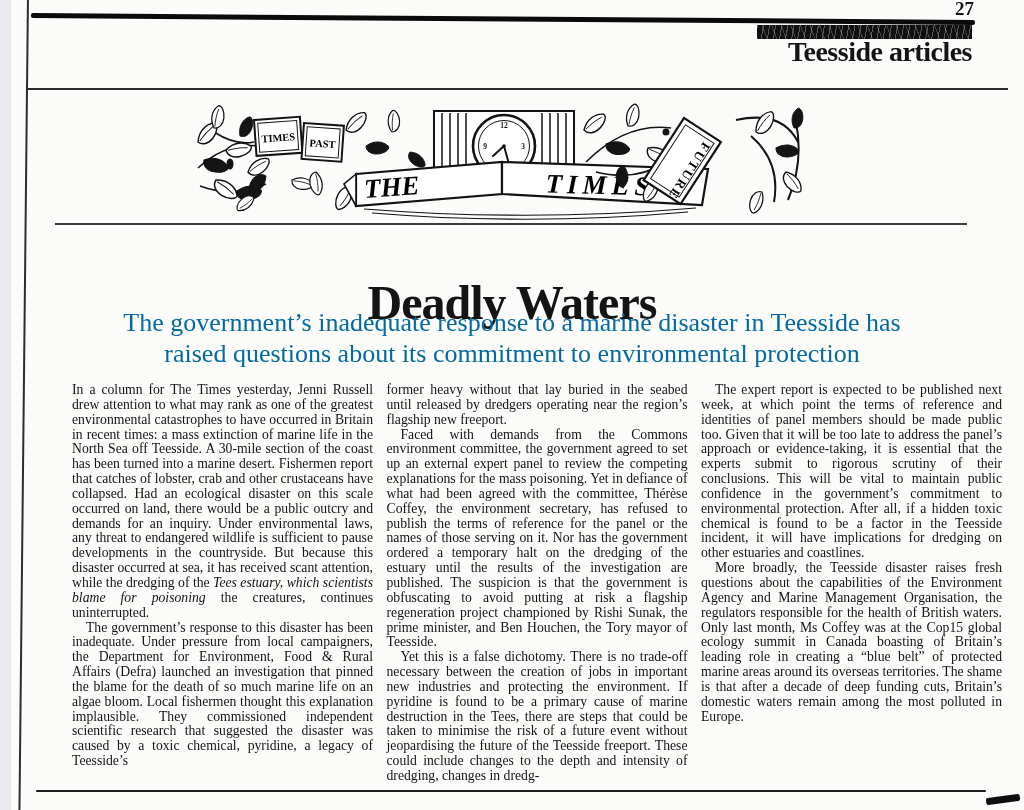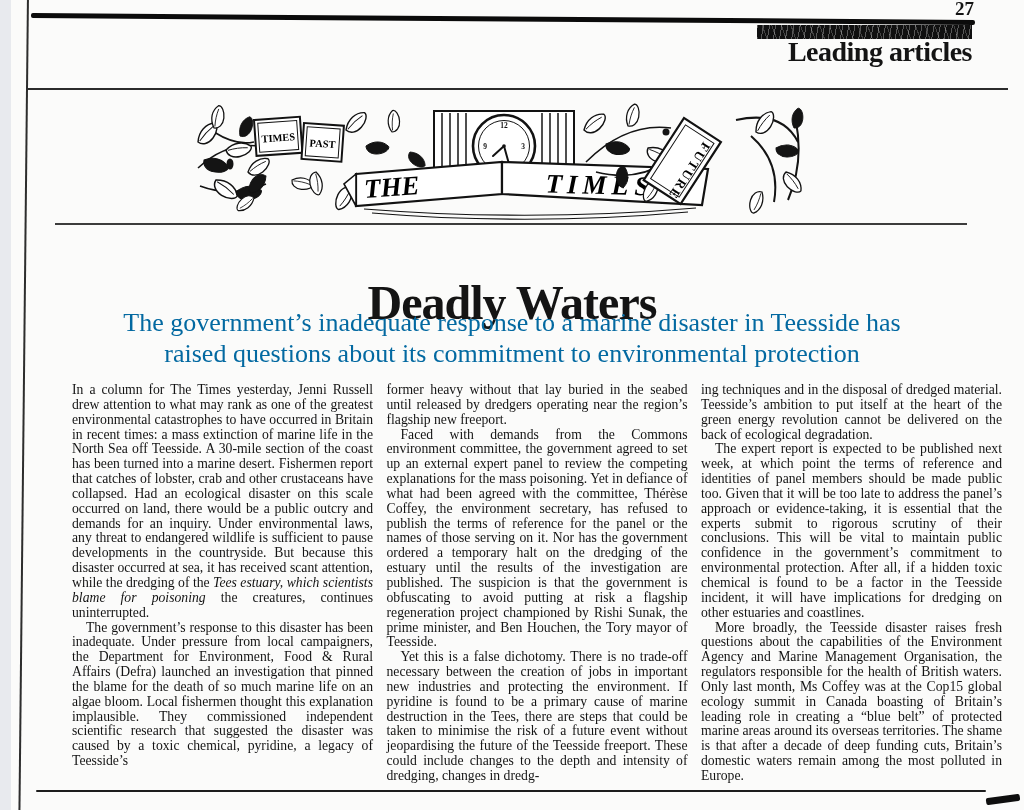--- a/index.html
+++ b/index.html
@@ -39,21 +39,21 @@
 </style>
 </head>
 <body>
 
 <div class="scan-strip"></div>
 <div class="page-edge-line"></div>
 
 <div class="top-rule"></div>
 <div class="page-number">27</div>
 <div class="section-bar"></div>
-<div class="section-label">Leading articles</div>
+<div class="section-label">Teesside articles</div>
 <div class="rule-1"></div>
 
 <div class="masthead">
   <svg width="612" height="118" viewBox="0 0 612 118" xmlns="http://www.w3.org/2000/svg">
     <defs>
       <g id="lf">
         <path d="M0 0 C6 -9 16 -12 24 -8 C26 -5 22 1 15 4 C8 7 2 5 0 0 Z" fill="#ffffff" stroke="#121212" stroke-width="1.4"></path>
         <path d="M2 0 C8 -3 14 -5 21 -6" fill="none" stroke="#121212" stroke-width="0.9"></path>
       </g>
       <g id="lfd">
@@ -176,20 +176,19 @@
   <div class="col">
       <p><span>In a column for The Times yesterday, Jenni Russell drew attention to what may rank as one of the greatest environmental catastrophes to have occurred in Britain in recent times: a mass extinction of marine life in the North Sea off Teesside. A 30-mile section of the coast has been turned into a marine desert. Fishermen report that catches of lobster, crab and other crustaceans have collapsed. Had an ecological disaster on this scale occurred on land, there would be a public outcry and demands for an inquiry. Under environmental laws, any threat to endangered wildlife is sufficient to pause developments in the countryside. But because this disaster occurred at sea, it has received scant attention, while the dredging of the </span><span class="ital">Tees estuary, which scientists blame for poisoning</span><span> the creatures, continues uninterrupted.</span></p>
       <p class="indent"><span>The government’s response to this disaster has been inadequate. Under pressure from local campaigners, the Department for Environment, Food &amp; Rural Affairs (Defra) launched an investigation that pinned the blame for the death of so much marine life on an algae bloom. Local fishermen thought this explanation implausible. They commissioned independent scientific research that suggested the disaster was caused by a toxic chemical, pyridine, a legacy of Teesside’s</span></p>
     </div>
   <div class="col">
       <p><span>former heavy without that lay buried in the seabed until released by dredgers operating near the region’s flagship new freeport.</span></p>
       <p class="indent"><span>Faced with demands from the Commons environment committee, the government agreed to set up an external expert panel to review the competing explanations for the mass poisoning. Yet in defiance of what had been agreed with the committee, Thérèse Coffey, the environment secretary, has refused to publish the terms of reference for the panel or the names of those serving on it. Nor has the government ordered a temporary halt on the dredging of the estuary until the results of the investigation are published. The suspicion is that the government is obfuscating to avoid putting at risk a flagship regeneration project championed by Rishi Sunak, the prime minister, and Ben Houchen, the Tory mayor of Teesside.</span></p>
       <p class="indent"><span>Yet this is a false dichotomy. There is no trade-off necessary between the creation of jobs in important new industries and protecting the environment. If pyridine is found to be a primary cause of marine destruction in the Tees, there are steps that could be taken to minimise the risk of a future event without jeopardising the future of the Teesside freeport. These could include changes to the depth and intensity of dredging, changes in dredg-</span></p>
     </div>
   <div class="col">
-      <p><span>ing techniques and in the disposal of dredged material. Teesside’s ambition to put itself at the heart of the green energy revolution cannot be delivered on the back of ecological degradation.</span></p>
       <p class="indent"><span>The expert report is expected to be published next week, at which point the terms of reference and identities of panel members should be made public too. Given that it will be too late to address the panel’s approach or evidence-taking, it is essential that the experts submit to rigorous scrutiny of their conclusions. This will be vital to maintain public confidence in the government’s commitment to environmental protection. After all, if a hidden toxic chemical is found to be a factor in the Teesside incident, it will have implications for dredging on other estuaries and coastlines.</span></p>
       <p class="indent"><span>More broadly, the Teesside disaster raises fresh questions about the capabilities of the Environment Agency and Marine Management Organisation, the regulators responsible for the health of British waters. Only last month, Ms Coffey was at the Cop15 global ecology summit in Canada boasting of Britain’s leading role in creating a “blue belt” of protected marine areas around its overseas territories. The shame is that after a decade of deep funding cuts, Britain’s domestic waters remain among the most polluted in Europe.</span></p>
     </div>
 </div>
 
 <div class="bottom-rule"></div>
 <div class="corner-mark"></div>
 
 </body></html>

